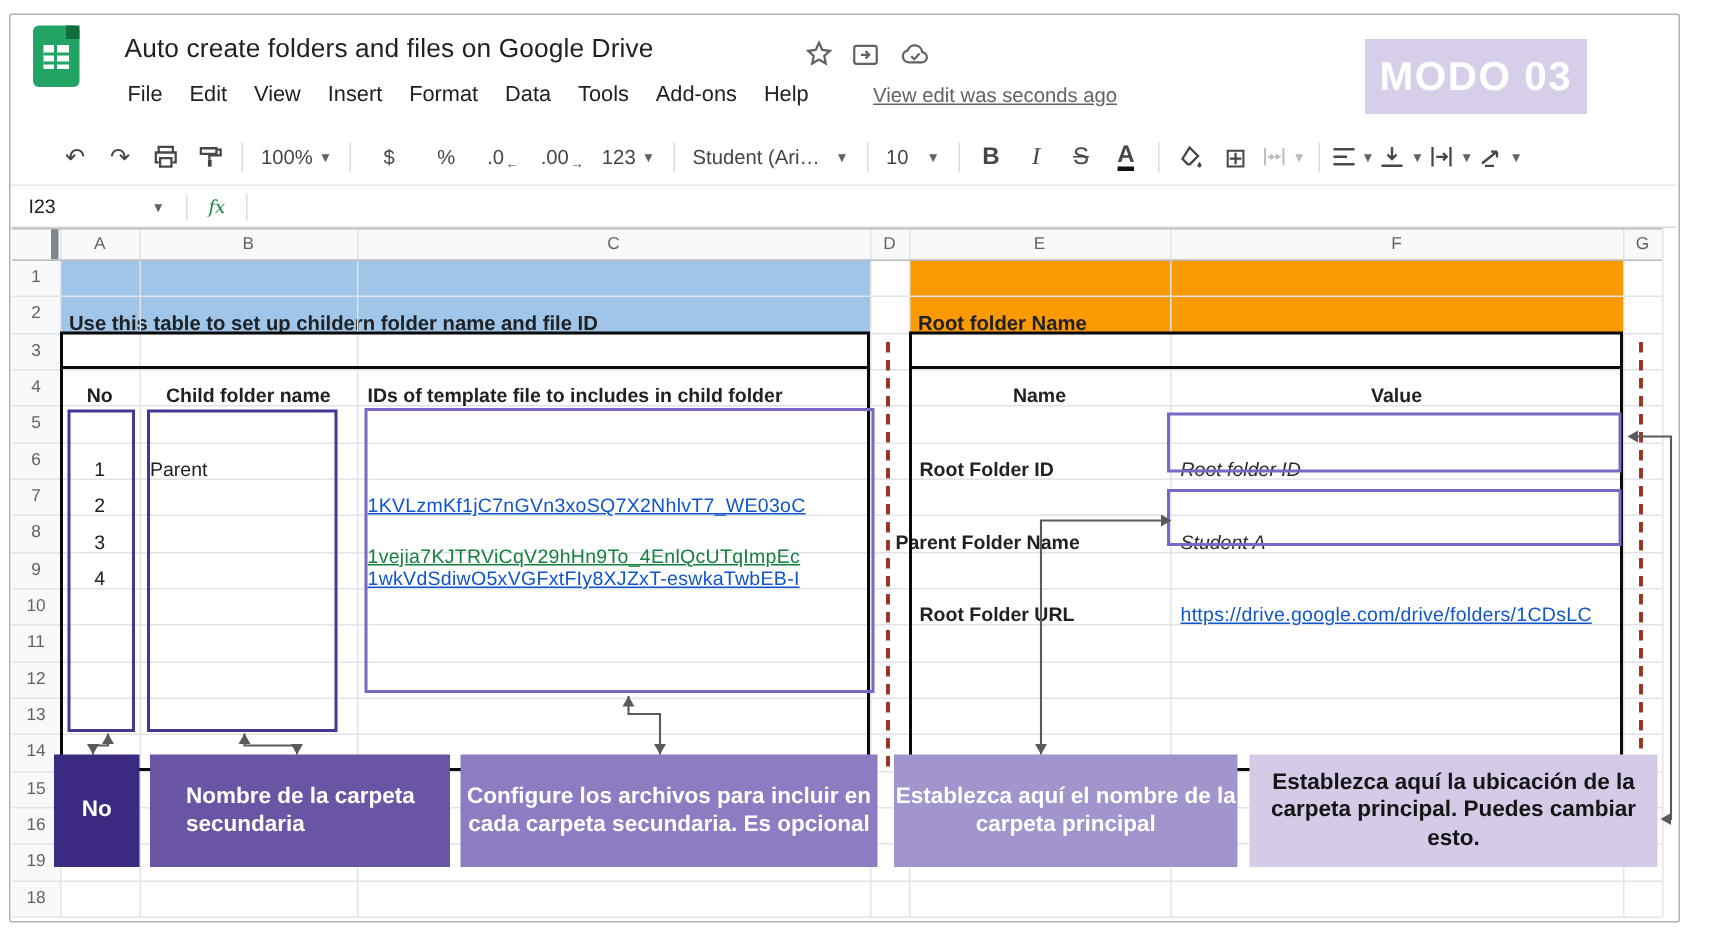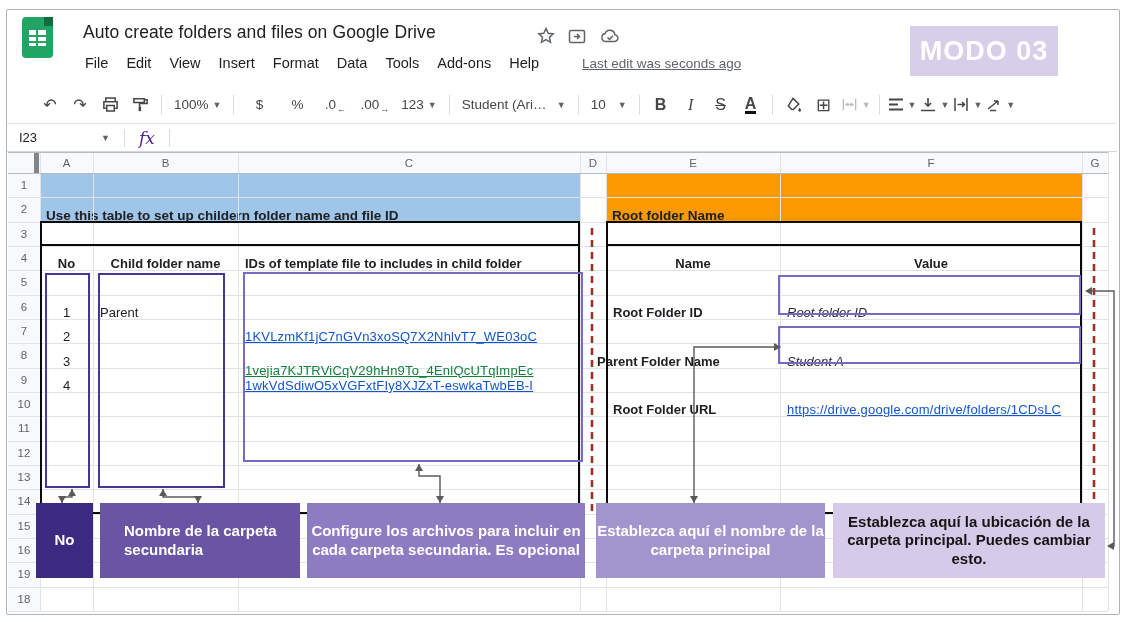--- a/index.html
+++ b/index.html
@@ -31,21 +31,21 @@
   .sep{width:1px;height:20px;background:#dadce0;margin:0 6px;}
   .disabled{color:#b9bcc0;}
   .subarr{font-size:9px;margin-left:1px;position:relative;top:4px;}
   #btn-textcolor span.l{border-bottom:3px solid #111;line-height:15px;display:inline-block;font-weight:bold;}
   #btn-bold{font-weight:bold;} #btn-italic{font-style:italic;font-family:"Liberation Serif",serif;}
   #btn-strike{text-decoration:line-through;}
   
   #fbar{left:7px;top:124px;width:1110px;height:27px;display:flex;align-items:center;
         border-bottom:1px solid #d6d8db;z-index:5;}
   #namebox{width:78px;padding-left:12px;font-size:13px;color:#202124;}
-  #fx{font-family:"DejaVu Serif",serif;font-style:italic;color:#4c1d95;font-size:17px;padding:0 14px;}
+  #fx{font-family:"DejaVu Serif",serif;font-style:italic;color:#15803d;font-size:12px;padding:0 14px;}
   .vdiv{width:1px;height:18px;background:#dadce0;}
   
   #sheet{inset:0;z-index:1;}
   .hdrbg{background:#f8f9fa;}
   .colhdr,.rownum{font-size:11.5px;color:#5f6368;display:flex;align-items:center;justify-content:center;}
   .vline{width:1px;background:#e1e3e6;}
   .hline{height:1px;background:#e1e3e6;}
   .hhline{height:1px;background:#b9bcbf;}
   .cell{font-size:13px;display:flex;align-items:center;white-space:nowrap;overflow:hidden;margin-top:30px;}
   .cell.b{font-weight:bold;} .cell.i{font-style:italic;color:#2b2b2b;}
@@ -85,21 +85,21 @@
 <div class="abs" id="menubar">
     <span class="mi">File</span>
     <span class="mi">Edit</span>
     <span class="mi">View</span>
     <span class="mi">Insert</span>
     <span class="mi">Format</span>
     <span class="mi">Data</span>
     <span class="mi">Tools</span>
     <span class="mi">Add-ons</span>
     <span class="mi">Help</span>
-    <span id="last-edit">Last edit was seconds ago</span>
+    <span id="last-edit">View edit was seconds ago</span>
   </div>
 <div class="abs" id="modo-badge" style="background: rgb(215, 206, 233);">MODO 03</div>
 
 <div class="abs" id="toolbar">
   <span class="tb">↶</span>
   <span class="tb">↷</span>
   <span class="tb">
     <svg width="17" height="17" viewBox="0 0 18 18">
         <path d="M4 6V2h10v4M4 13H2V6h14v7h-2M5 10h8v6H5z" fill="none" stroke="#444746" stroke-width="1.6"></path>
       </svg>

